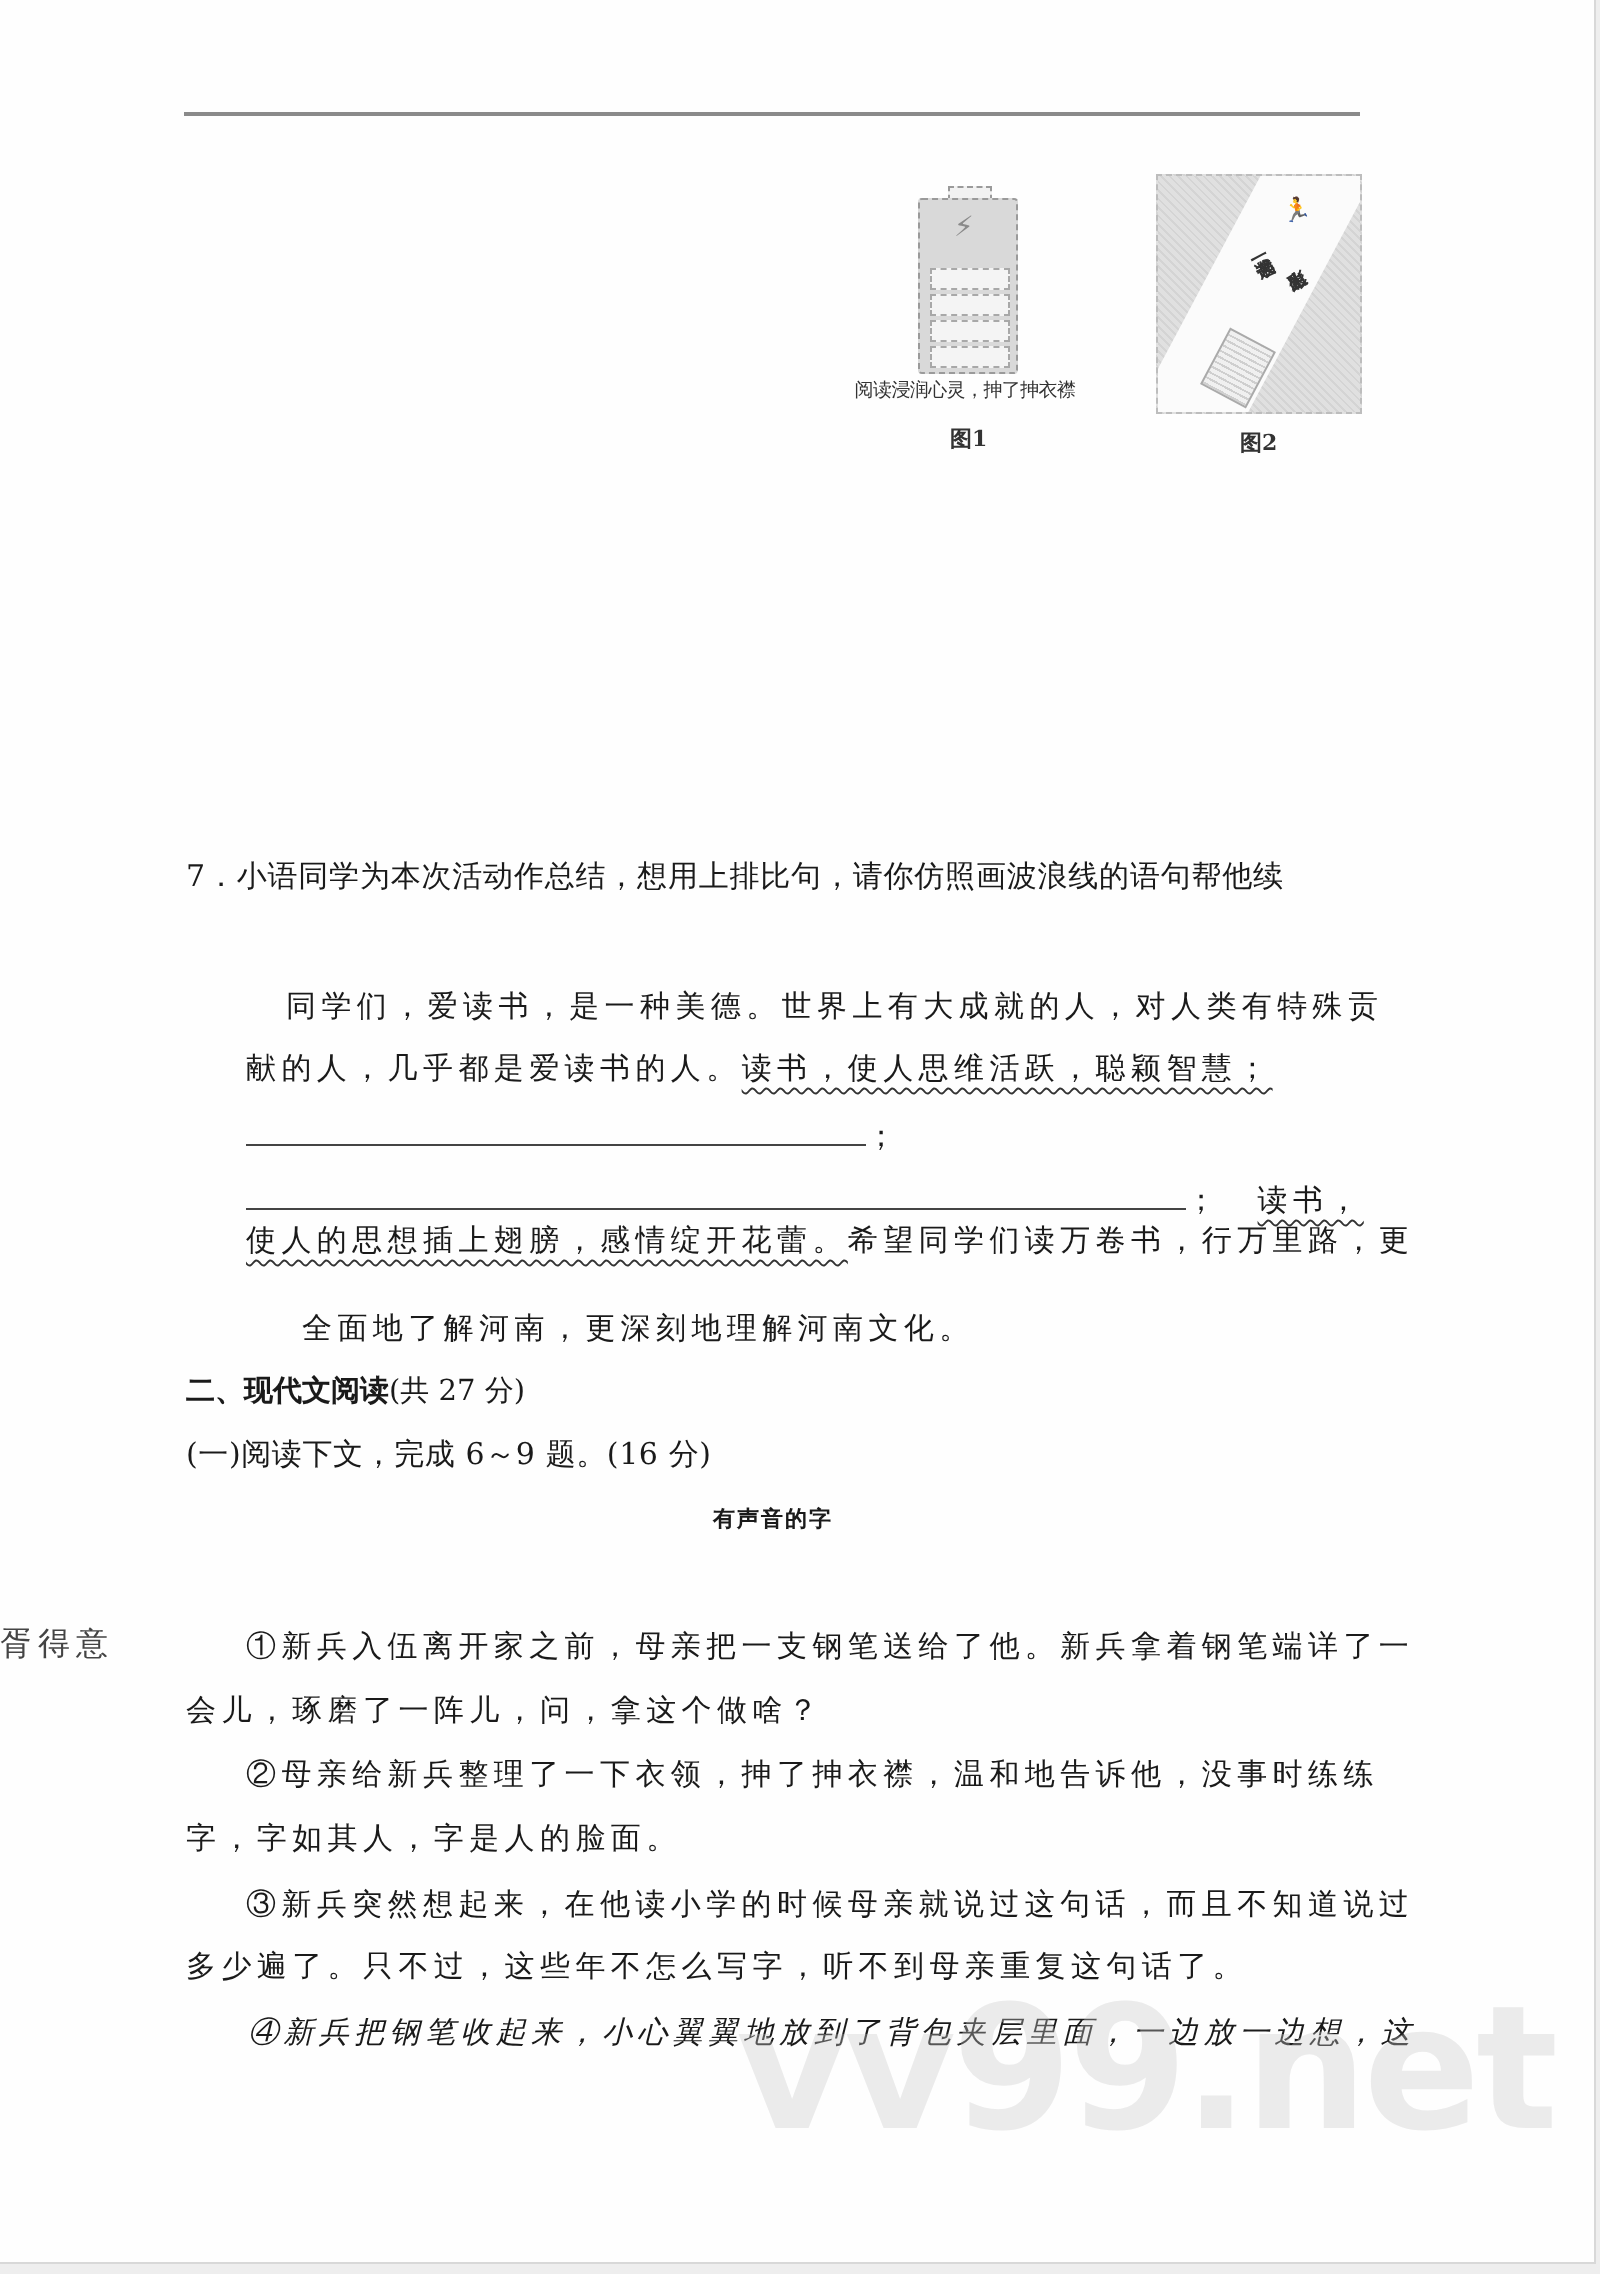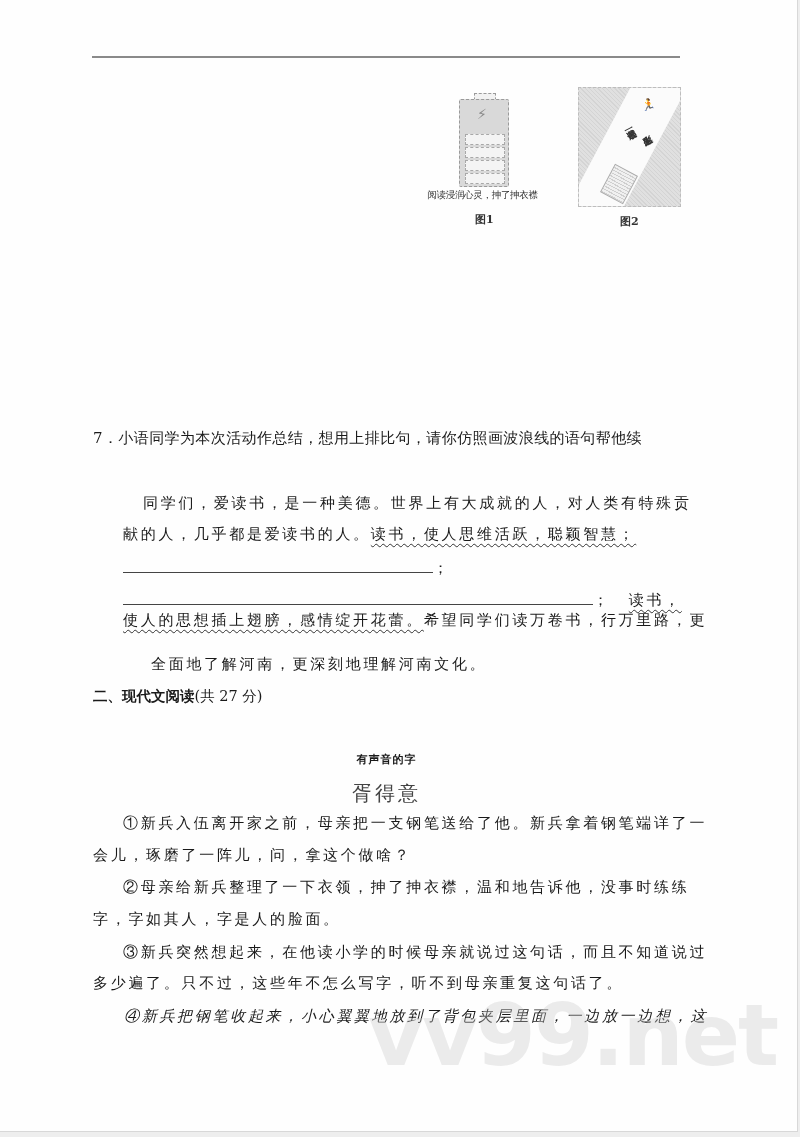--- a/index.html
+++ b/index.html
@@ -253,23 +253,22 @@
       text-align: center;
       top: 750px;
       font-family: "DejaVu Sans", "Liberation Sans", sans-serif;
       font-weight: bold;
       font-size: 11px;
       letter-spacing: 1px;
     }
     .article-author {
       left: 0;
       width: 773px;
-      text-align: center;
-      top: 783px;
-      font-size: 20px;
+      top: 812px;
+      font-size: 16px;
       color: #444;
       letter-spacing: 3px;
     }
     .a1 { left: 123px; top: 813px; }
     .a2 { left: 93px;  top: 845px; }
     .a3 { left: 123px; top: 877px; }
     .a4 { left: 93px;  top: 909px; }
     .a5 { left: 123px; top: 942px; }
     .a6 { left: 93px;  top: 973px; }
     .a7 { left: 124px; top: 1006px; font-style: italic; }
@@ -336,20 +335,21 @@
   </div>
 
   <div class="line kai p-line5">
     <span class="wavy">使人的思想插上翅膀，感情绽开花蕾。</span><span>希望同学们读万卷书，行万里路，更</span>
   </div>
   <div class="line kai p-line6">全面地了解河南，更深刻地理解河南文化。</div>
 
   <div class="line section-heading">
     <span>二、现代文阅读</span><span class="pts">(共 27 分)</span>
   </div>
+  <div class="line sub-instruction">(一)阅读下文，完成 6～9 题。(16 分)</div>
 
   <div class="line article-title">有声音的字</div>
   <div class="line kai article-author">胥得意</div>
 
   <div class="line kai a1">①新兵入伍离开家之前，母亲把一支钢笔送给了他。新兵拿着钢笔端详了一</div>
   <div class="line kai a2">会儿，琢磨了一阵儿，问，拿这个做啥？</div>
   <div class="line kai a3">②母亲给新兵整理了一下衣领，抻了抻衣襟，温和地告诉他，没事时练练</div>
   <div class="line kai a4">字，字如其人，字是人的脸面。</div>
   <div class="line kai a6">多少遍了。只不过，这些年不怎么写字，听不到母亲重复这句话了。</div>
   <div class="line kai a5">③新兵突然想起来，在他读小学的时候母亲就说过这句话，而且不知道说过</div>

